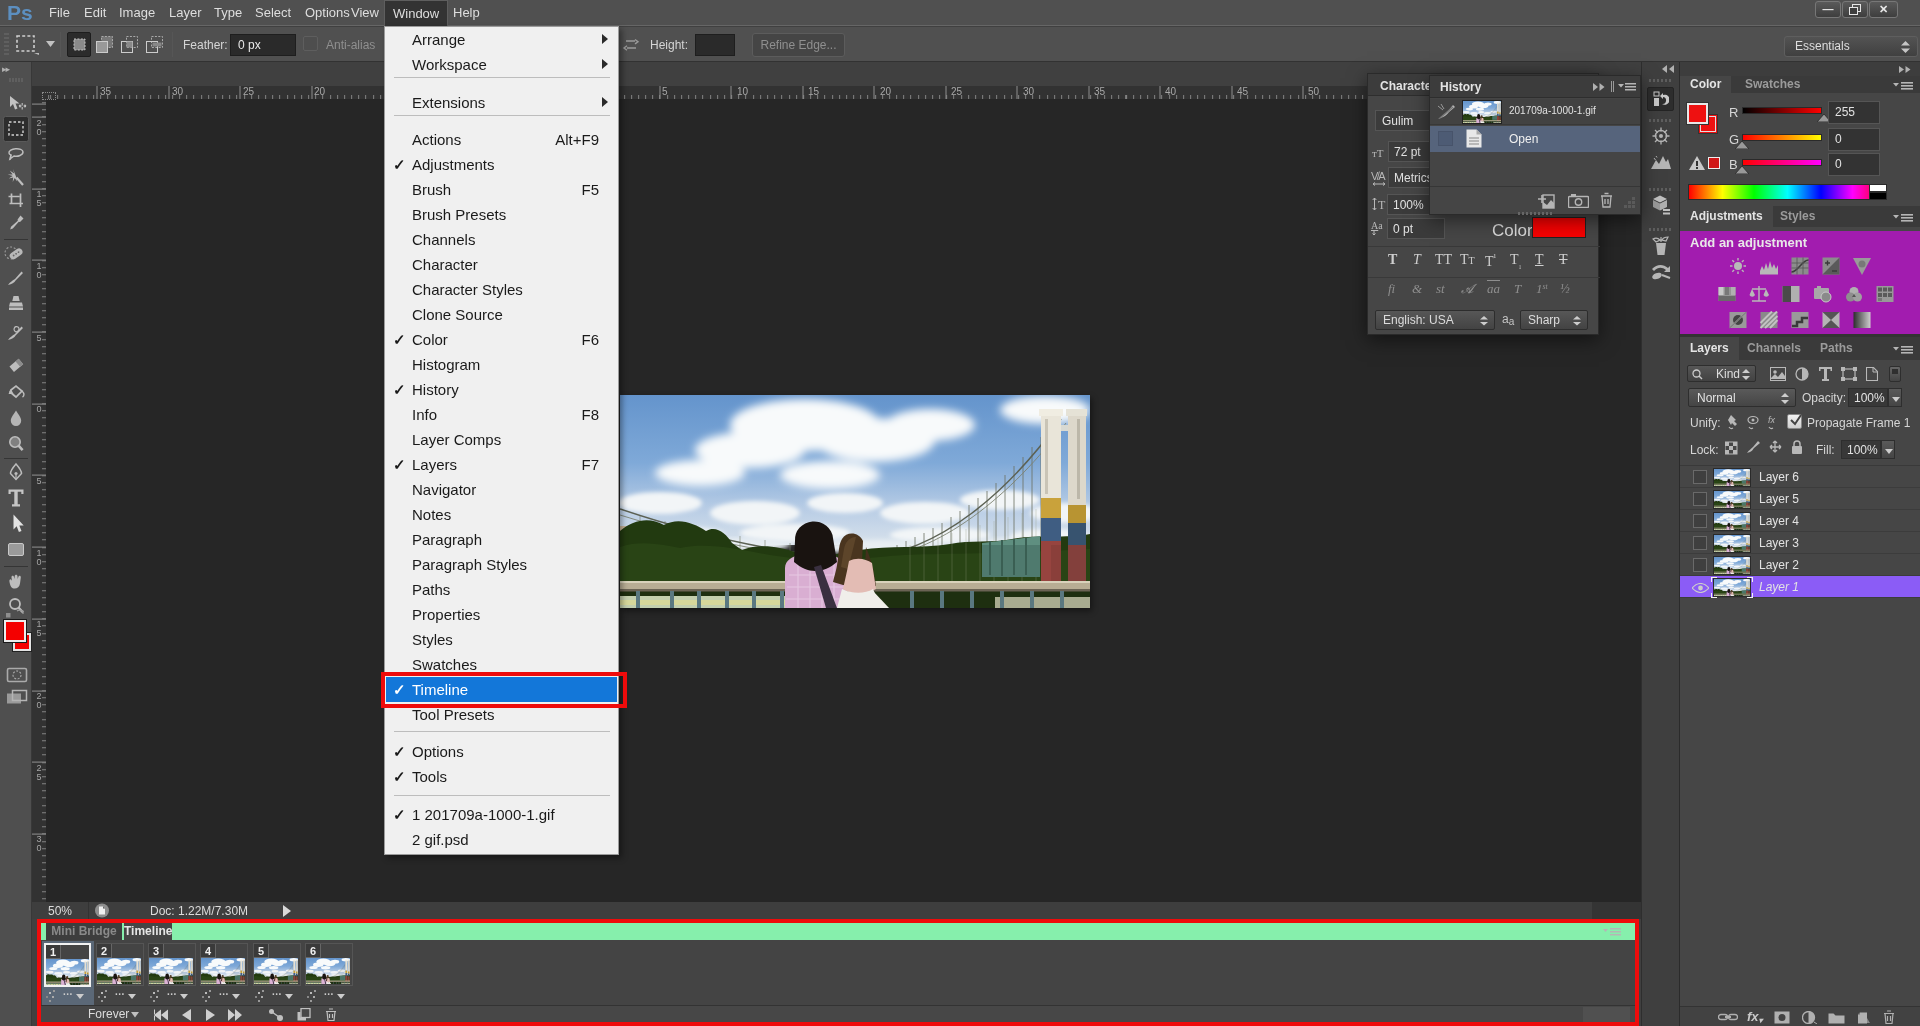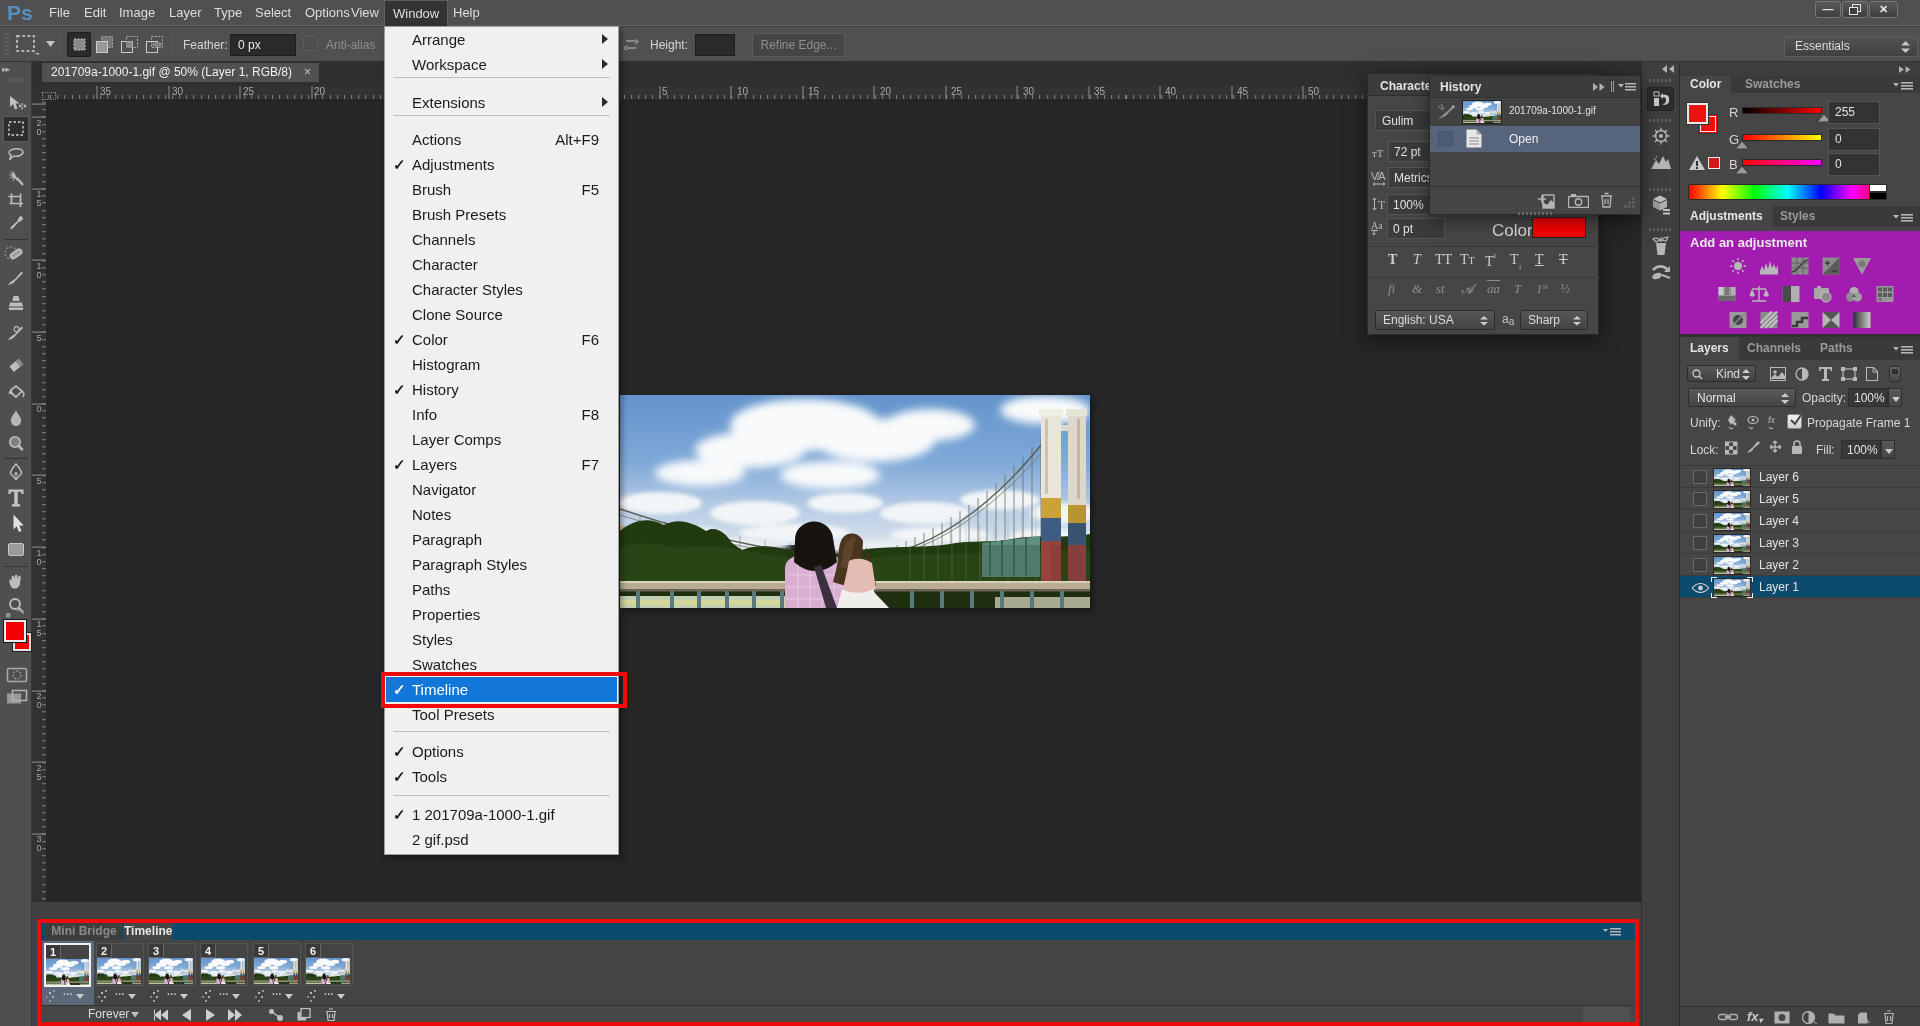--- a/index.html
+++ b/index.html
@@ -51,21 +51,21 @@
 .frm{position:absolute;top:18px;width:52px;height:64px;}
 .fbox{position:absolute;left:2px;top:2px;width:48px;height:43px;border:1px solid #555;background:#444;}
 .fnum{position:absolute;left:0;top:0;width:15px;height:14px;background:#3a3a3a;border-right:1px solid #666;border-bottom:1px solid #666;color:#f0f0f0;font-size:11px;font-weight:bold;text-align:center;line-height:14px;}
 .fdots{width:52px;height:14px;}
 .fdots::before{content:"";position:absolute;left:7px;top:3px;width:2px;height:2px;background:#bbb;box-shadow:4px -2px #999,-3px 4px #888,3px 4px #aaa,0 8px #999;}
 .fdots::after{content:"...";position:absolute;left:21px;top:-3px;color:#ccc;font-size:10px;font-weight:bold;letter-spacing:0.5px;}
 .fdots b{position:absolute;left:34px;top:5px;width:0;height:0;border-top:5px solid #ccc;border-left:4px solid transparent;border-right:4px solid transparent;}
 .dotgrip{width:24px;height:3px;background-image:repeating-linear-gradient(90deg,#5e5e5e 0 2px,transparent 2px 4px);}
 .prow{position:absolute;font-size:12px;color:#d6d6d6;}
 .lrow{position:absolute;left:0;width:241px;height:22px;border-bottom:1px solid #3c3c3c;}
-.lrow.sel{background:#0c4a6e;}
+.lrow.sel{background:#8b5cf6;font-style:italic;}
 .lchk{position:absolute;left:13px;top:4px;width:14px;height:14px;border:1px solid #6a6a6a;background:#3f3f3f;}
 .lthumb{position:absolute;left:34px;top:3px;outline:1px solid #2a2a2a;}
 .llbl{position:absolute;left:79px;top:4px;color:#e2e2e2;font-size:12px;}
 </style></head>
 <body>
 <div id="app">
 
 <svg width="0" height="0" style="position:absolute">
 <defs>
 <linearGradient id="skyg" x1="0" y1="0" x2="0" y2="1">
@@ -195,23 +195,20 @@
 </g>
 </defs>
 </svg>
 
 <div id="canvas">
  <svg class="abs" style="left:573px;top:295px;box-shadow:2px 3px 6px rgba(0,0,0,0.45)" width="470" height="213" viewBox="0 0 470 213" preserveAspectRatio="none">
         <use href="#photo"></use>
       </svg>
 </div>
 
-<div id="tabbar">
-      <div id="doctab"><span style="margin-left:9px">201709a-1000-1.gif @ 50% (Layer 1, RGB/8)</span><span style="position:absolute;right:8px;top:0px;color:#c8c8c8;font-size:12px">×</span></div>
-    </div>
 <div id="hruler" style="background-image:repeating-linear-gradient(90deg,#828282 0 1px,transparent 1px 7.17px);background-position:3.15px bottom;background-size:100% 4px;background-repeat:repeat-x">
       <svg class="abs" style="left:0;top:0" width="1594" height="14">
         <path d="M50 0 V14 M122 0 V14 M193 0 V14 M265 0 V14 M613 0 V14 M684 0 V14 M756 0 V14 M827 0 V14 M899 0 V14 M970 0 V14 M1042 0 V14 M1113 0 V14 M1185 0 V14 M1256 0 V14 M1328 0 V14 M1399 0 V14 M1471 0 V14 M1542 0 V14" stroke="#8e8e8e" stroke-width="1"></path>
       </svg>
  <span class="rl" style="left:53px">35</span>
       <span class="rl" style="left:125px">30</span>
       <span class="rl" style="left:196px">25</span>
       <span class="rl" style="left:267px">20</span>
  <span class="rl" style="left:615px">5</span>
       <span class="rl" style="left:690px">10</span>
@@ -232,20 +229,34 @@
       <div class="rlv" style="top:305px">0</div>
       <div class="rlv" style="top:377px">5</div>
       <div class="rlv" style="top:449px">1<br>0</div>
       <div class="rlv" style="top:520px">1<br>5</div>
       <div class="rlv" style="top:592px">2<br>0</div>
       <div class="rlv" style="top:664px">2<br>5</div>
       <div class="rlv" style="top:735px">3<br>0</div>
 </div>
 <div id="rcorner"></div>
 <div class="abs" style="left:42px;top:92px;width:14px;height:8px;border:1px dotted #8a8a8a;z-index:5"></div>
+<div id="statusbar">
+ <span class="abs" style="left:16px;top:2px">50%</span>
+ <div class="abs" style="left:56px;top:0;width:1px;height:17px;background:#333"></div>
+ <svg class="abs" style="left:62px;top:1px" width="16" height="15">
+        <circle cx="8" cy="7.5" r="7" fill="#8e8e8e"></circle>
+        <path d="M5 3.5 h4 l2 2 v6 H5z" fill="#efefef"></path>
+        <path d="M9 3.5 v2 h2z" fill="#555"></path>
+      </svg>
+ <span class="abs" style="left:118px;top:2px">Doc: 1.22M/7.30M</span>
+ <svg class="abs" style="left:250px;top:3px" width="10" height="12">
+        <path d="M1 0 l8 6 -8 6z" fill="#d9d9d9"></path>
+      </svg>
+ <div class="abs" style="left:1560px;top:0;width:49px;height:17px;background:#343434"></div>
+</div>
 <div id="menubar">
  <div id="pslogo">Ps</div>
  <span class="mi" style="left:49px">File</span>
  <span class="mi" style="left:84px">Edit</span>
  <span class="mi" style="left:119px">Image</span>
  <span class="mi" style="left:169px">Layer</span>
  <span class="mi" style="left:214px">Type</span>
  <span class="mi" style="left:255px">Select</span>
  <span class="mi" style="left:305px">Options</span>
  <span class="mi" style="left:351px">View</span>
@@ -419,21 +430,21 @@
         <g fill="#5f5f5f">
           <rect width="2" height="4"></rect>
           <rect x="3" width="2" height="4"></rect>
           <rect x="6" width="2" height="4"></rect>
           <rect x="9" width="2" height="4"></rect>
           <rect x="12" width="2" height="4"></rect>
         </g>
       </svg>
 </div>
 <div id="timeline">
- <div class="abs" style="left:0;top:0;width:100%;height:17px;background:#0c4a6e">
+ <div class="abs" style="left:0;top:0;width:100%;height:17px;background:#86efac">
   <div class="abs" style="left:5px;top:0;width:76px;height:17px;background:#3d3d3d;color:#8a8a8a;font-weight:bold;font-size:12px;line-height:17px;text-align:center">Mini Bridge</div>
   <div class="abs" style="left:83px;top:0;width:48px;height:17px;background:#454545;color:#e6e6e6;font-weight:bold;font-size:12px;line-height:17px;text-align:center">Timeline</div>
   <svg class="abs" style="right:14px;top:5px" width="18" height="8">
           <path d="M0 1 l5 0 -2.5 3z" fill="#b5b5b5"></path>
           <rect x="7" y="0" width="11" height="1.5" fill="#b5b5b5"></rect>
           <rect x="7" y="3" width="11" height="1.5" fill="#b5b5b5"></rect>
           <rect x="7" y="6" width="11" height="1.5" fill="#b5b5b5"></rect>
         </svg>
  </div>
 

